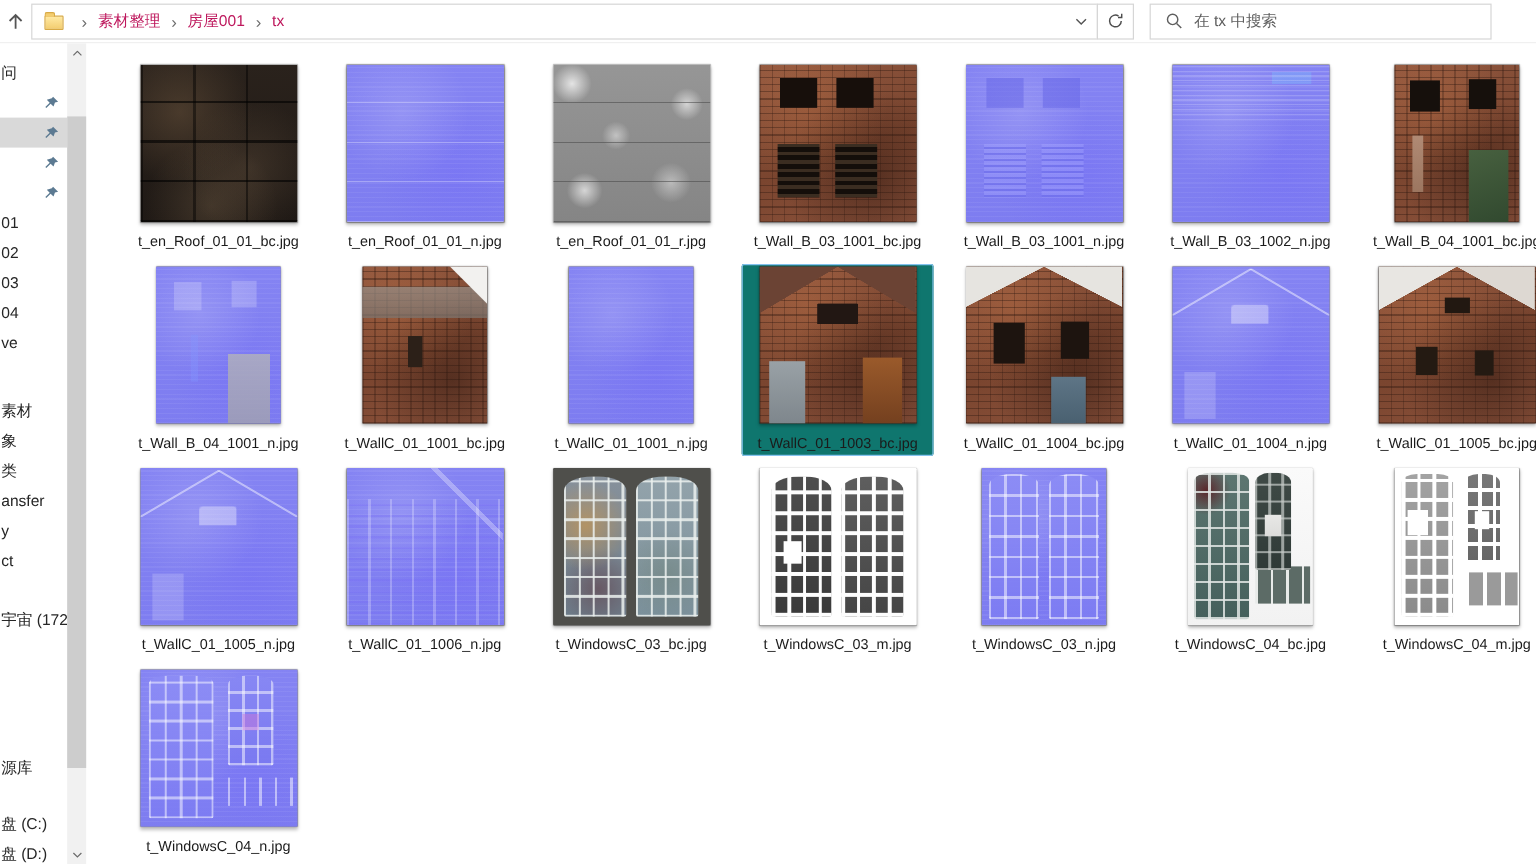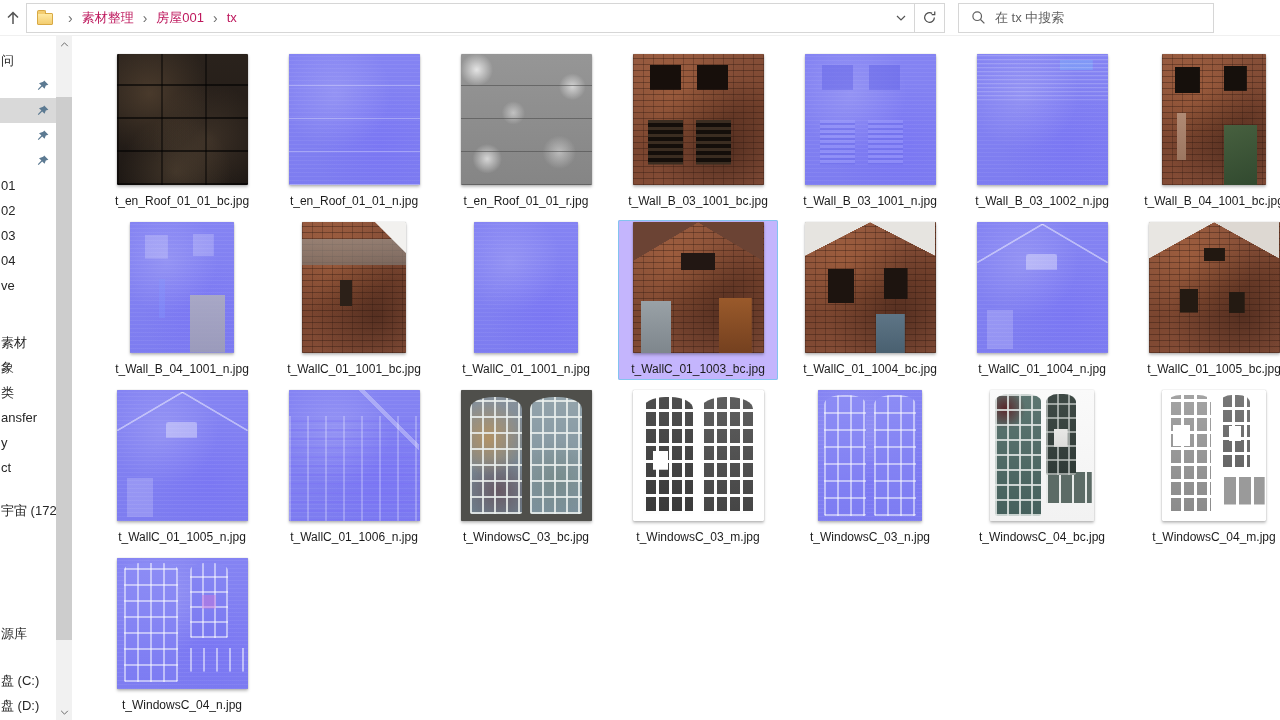--- a/index.html
+++ b/index.html
@@ -17,55 +17,55 @@
     background:linear-gradient(#ffe9a2,#f3cd70); border:1px solid #d8a944; border-radius:1px;
     margin:2px 6px 0 2px; }
   .folder-ic::before { content:""; position:absolute; top:-4px; left:-1px; width:7px; height:3px;
     background:#f3cd70; border:1px solid #d8a944; border-bottom:none; border-radius:2px 2px 0 0; }
   .crumb-sep { color:#6d6d6d; font-size:14px; padding:0 9px; line-height:1; }
   .crumb { font-size:13px; color:#be185d; cursor:default; }
   .addr-fill { flex:1; }
   .addr-dd { width:26px; height:28px; display:flex; align-items:center; justify-content:center; }
   .refresh-btn { width:31px; height:30px; margin-left:-1px; border:1px solid #d6d6d6;
     display:flex; align-items:center; justify-content:center; background:#fff; }
-  .searchbox { margin-left:13px; height:30px; width:256px; border:1px solid #d6d6d6;
+  .searchbox { margin-left:13px; height:30px; width:285px; border:1px solid #d6d6d6;
     display:flex; align-items:center; padding:0 8px 0 12px; background:#fff; }
   .searchbox svg { flex-shrink:0; margin-right:9px; }
   .searchbox input { border:none; outline:none; flex:1; font-size:13px; color:#333;
     font-family:"Liberation Sans","DejaVu Sans",sans-serif; background:transparent; }
   .searchbox input::placeholder { color:#5f5f5f; opacity:1; }
 
   
   .content { display:flex; height:684px; }
 
   
   .sidebar { width:72px; flex-shrink:0; position:relative; height:100%; overflow:hidden; }
   .side-list { width:56px; }
   .side-item { height:25px; width:56px; display:flex; align-items:center; position:relative; padding-left:1px; }
   .side-item.selected { background:#d9d9d9; }
   .side-label { font-size:13px; color:#262626; white-space:nowrap; }
   .side-item .pin { position:absolute; right:7px; top:7px; display:none; }
   .side-item.has-pin .pin { display:block; }
   .side-list > :nth-child(1)  { margin-top:12px; }
   .side-list > :nth-child(11) { margin-top:32px; }
-  .side-list > :nth-child(17) { margin-top:18px; }
+  .side-list > :nth-child(17) { margin-top:24px; }
   .side-list > :nth-child(18) { margin-top:95px;align-items:flex-end; }
   .side-list > :nth-child(19) { margin-top:25px; }
   .side-scroll { position:absolute; right:0; top:0; width:16px; height:100%; background:#f1f1f1; }
   .sb-btn { height:16px; width:16px; display:flex; align-items:center; justify-content:center; }
   .sb-btn.down { position:absolute; bottom:0; }
   .sb-thumb { position:absolute; top:61px; left:0; width:16px; height:543px; background:#cdcdcd; }
 
   
   .filegrid { flex:1; overflow:hidden; padding:16px 0 0 24px; display:grid;
     grid-template-columns:repeat(7,172px); grid-auto-rows:168px; }
   .file-cell { width:172px; height:168px; display:flex; justify-content:center; }
   .file-inner { width:160px; display:flex; flex-direction:column; align-items:center;
     justify-content:flex-start; padding-top:2px; border-radius:2px; height:160px; }
-  .file-inner.selected { background:#c4b5fd; box-shadow:0 0 0 1px #84c3ef inset; }
+  .file-inner.selected { background:#0f766e; box-shadow:0 0 0 1px #84c3ef inset; }
   .flabel { margin-top:9px; font-size:12px; color:#1b1b1b; white-space:nowrap; }
 
   
   .thumb { height:131px; position:relative; overflow:hidden; border-radius:1px;
     background-color:#9c9c9c;
     box-shadow:0 0 1px rgba(0,0,0,.4), 0 2px 3px rgba(0,0,0,.25);
     --bk: repeating-linear-gradient(0deg, rgba(43,22,14,.38) 0 1px, transparent 1px 6px),
           repeating-linear-gradient(90deg, rgba(43,22,14,.28) 0 1px, transparent 1px 10px),
           radial-gradient(circle at 30% 25%, rgba(235,140,80,.22), transparent 50%),
           radial-gradient(circle at 72% 72%, rgba(25,10,6,.42), transparent 55%),

